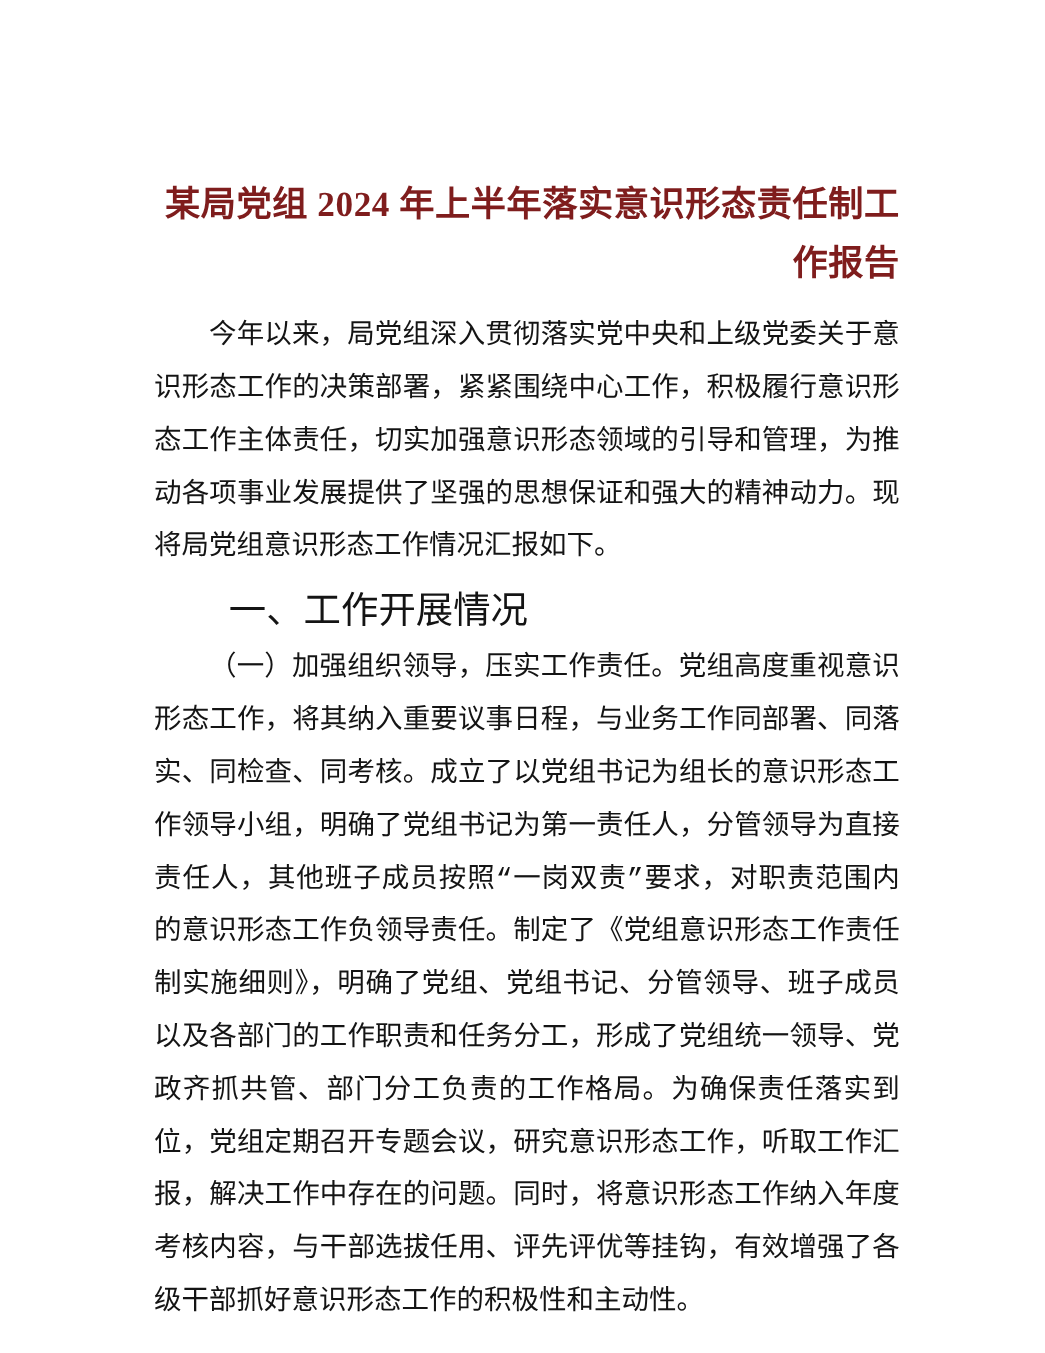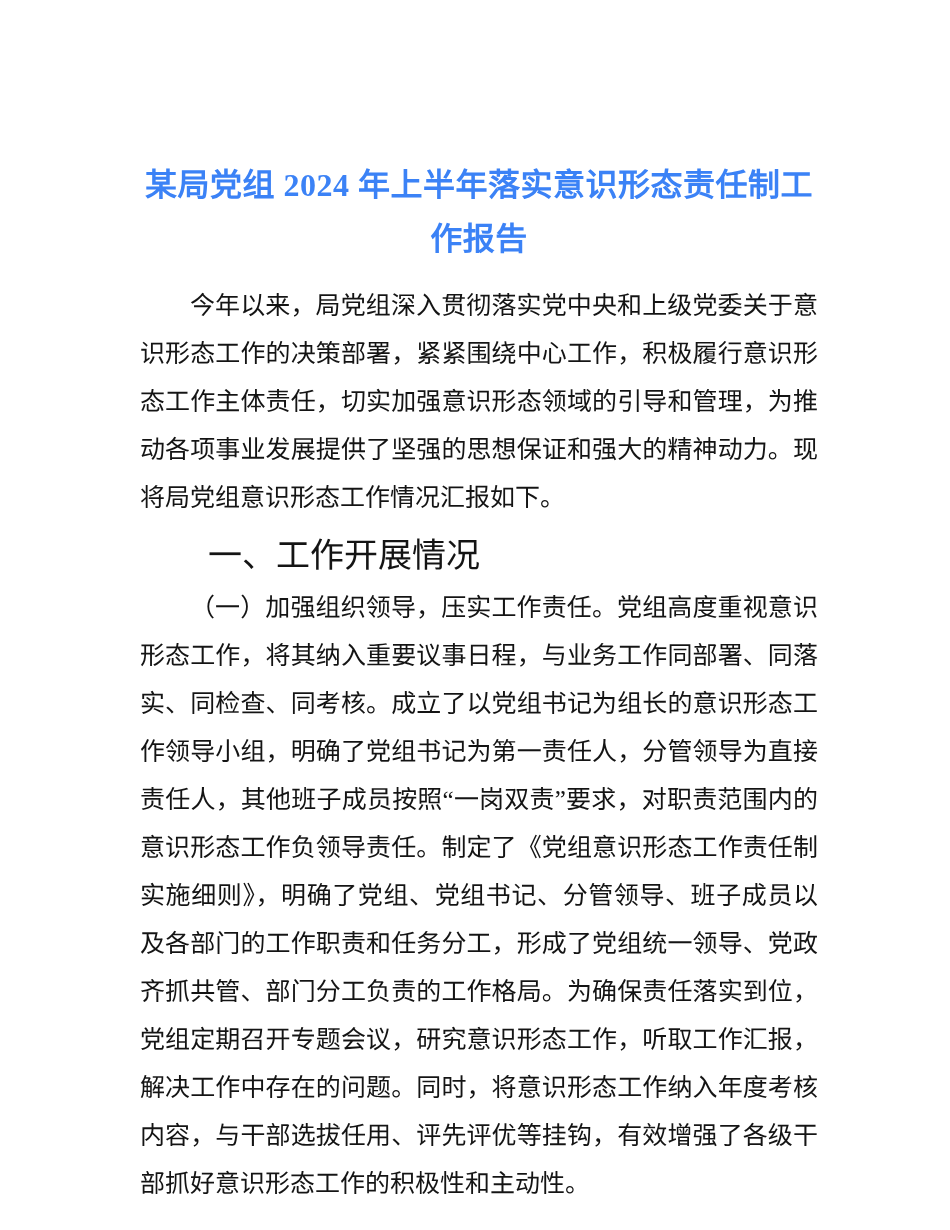--- a/index.html
+++ b/index.html
@@ -19,33 +19,34 @@
     width: 950px;
     height: 1230px;
     padding: 158px 132px 0 140px;
     background: #ffffff;
   }
   .doc-title {
     margin: 0 0 16px 0;
     font-size: 32px;
     font-weight: bold;
     line-height: 54px;
-    text-align: center;
+    text-align: right;
     letter-spacing: 0.5px;
-    color: #3b82f6;
+    color: #7f1d1d;
   }
   .doc-paragraph {
     margin: 0;
     font-size: 25px;
     line-height: 48px;
     text-align: justify;
     text-justify: inter-ideograph;
     text-indent: 2em;
     font-weight: normal;
     color: #141414;
+    font-family: Liberation Mono, monospace;
   }
   .section-heading {
     margin: 10px 0 4px 0;
     font-size: 34px;
     line-height: 48px;
     text-indent: 2em;
     font-weight: normal;
     color: #141414;
   }
 </style>

